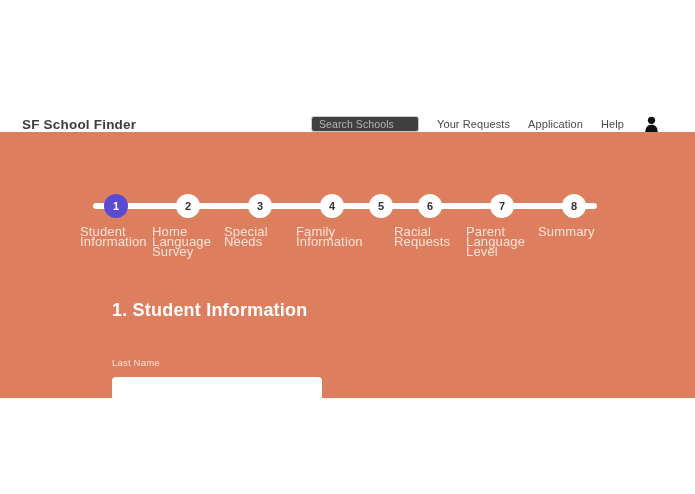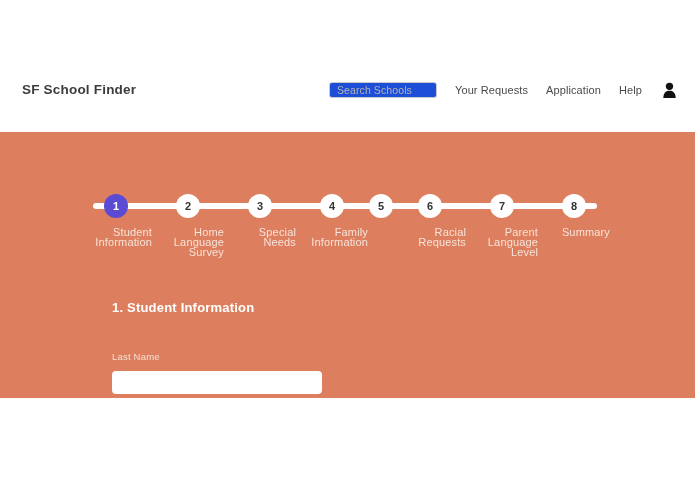--- a/index.html
+++ b/index.html
@@ -27,43 +27,43 @@
 
   
   .header {
     position: absolute;
     left: 0;
     top: 82px;
     width: 695px;
     height: 50px;
     background: #ffffff;
     display: flex;
-    align-items: flex-start;
-    box-sizing: border-box;
-    padding: 0 18px 0 22px;
+    align-items: flex-end;
+    box-sizing: border-box;
+    padding: 0 36px 0 22px;
   }
   .brand {
     font-size: 13.5px;
     font-weight: bold;
     color: #3c3c3c;
     letter-spacing: 0.2px;
     white-space: nowrap;
   }
   .nav {
     margin-left: auto;
     display: flex;
     align-items: center;
     gap: 18px;
   }
   .search-box {
     width: 108px;
     height: 16px;
     border: 1px solid #c9c9c9;
     border-radius: 3px;
-    background: #1d4ed8;
+    background: #404040;
     display: flex;
     align-items: center;
     padding: 0 7px;
     box-sizing: border-box;
   }
   .search-box span {
     font-size: 10.5px;
     color: #b4b4b4;
     white-space: nowrap;
     letter-spacing: 0.1px;
@@ -136,37 +136,37 @@
     position: relative;
     z-index: 2;
     box-sizing: border-box;
   }
   .step.active .step-circle {
     background: #5b4ad4;
     color: #ffffff;
   }
   .step-label {
     margin-top: 9px;
-    font-size: 11px;
+    font-size: 13px;
     line-height: 10px;
     color: #f7e3da;
-    text-align: right;
+    text-align: left;
     letter-spacing: 0.15px;
     width: 72px;
   }
 
   
   .form-area {
     position: absolute;
     left: 112px;
     top: 168px;          
     width: 420px;
   }
   .form-title {
-    font-size: 13px;
+    font-size: 18px;
     font-weight: bold;
     color: #ffffff;
     letter-spacing: 0.2px;
     margin: 0;
   }
   .fields-row {
     margin-top: 36px;
     display: flex;
     align-items: flex-end;
     gap: 12px;

